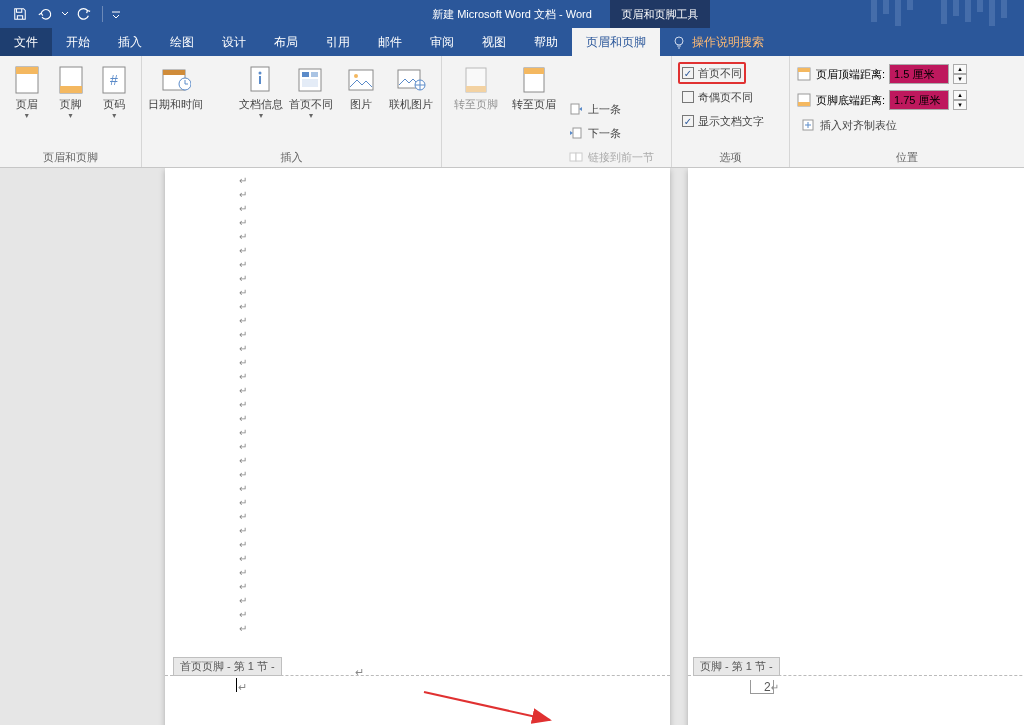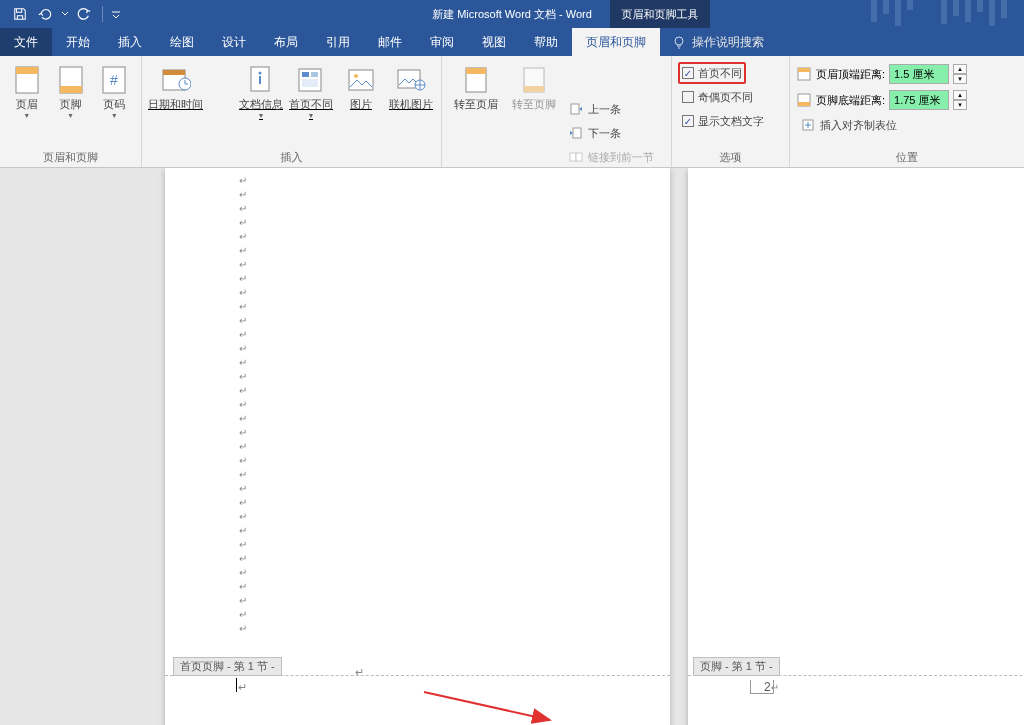--- a/index.html
+++ b/index.html
@@ -12,38 +12,38 @@
   .qat-btn svg { stroke:#fff; fill:none; }
   .qat-sep { width:1px; height:16px; background: rgba(255,255,255,0.3); margin:0 4px; }
   .title-center { position:absolute; left:50%; transform:translateX(-50%); display:flex; gap:6px; }
   .title-tool { position:absolute; left:610px; width:100px; text-align:center; background:#203864; padding:0 10px; height:28px; line-height:28px; }
   .title-deco { position:absolute; right:0; top:0; height:28px; display:flex; align-items:flex-start; opacity:0.55; }
 
   
   .tabstrip { height: 28px; background:#2b579a; display:flex; align-items:stretch; color:#fff; font-size:12px; }
   .tab { padding:4px 14px; display:flex; align-items:center; cursor:pointer; white-space:nowrap; }
   .tab.active { background:#f3f3f3; color:#2b579a; }
-  .tell-me { display:flex; align-items:center; gap:6px; padding:0 12px; color:#e5e5e5; cursor:text; }
+  .tell-me { display:flex; align-items:center; gap:6px; padding:0 12px; color:#fdba74; cursor:text; }
 
   
   .ribbon { height:112px; background:#f3f3f3; border-bottom:1px solid #c6c6c6; display:flex; }
   .group { display:flex; flex-direction:column; border-right:1px solid #d6d6d6; padding:4px 6px 2px 6px; }
   .group-body { flex:1; display:flex; align-items:flex-start; gap:2px; }
   .group-label { font-size:11px; color:#666; text-align:center; padding:2px 0 0 0; }
   .bigbtn { display:flex; flex-direction:column; align-items:center; justify-content:flex-start; width:44px; padding:4px 2px; cursor:pointer; }
   .bigbtn .ico { width:32px; height:32px; display:flex; align-items:center; justify-content:center; }
   .bigbtn .lbl { font-size:11px; color:#444; text-align:center; margin-top:2px; line-height:13px; white-space:nowrap;}
   .bigbtn .caret { font-size:8px; color:#666; }
-  .wide .bigbtn { width:auto; min-width:48px;text-decoration:underline; }
+  .wide .bigbtn { width:auto; min-width:48px; }
   .smallrow { display:flex; align-items:center; gap:4px; font-size:11px; color:#444; height:22px; cursor:pointer; padding:0 4px; white-space:nowrap; }
   .smallrow.disabled { color:#aaa; cursor:default; }
   .smallrow .mini-ico { width:16px; height:16px; display:flex; align-items:center; justify-content:center; }
   .checkbox { width:12px; height:12px; border:1px solid #777; display:flex; align-items:center; justify-content:center; font-size:10px; color:#2b579a; }
   .pos-row { display:flex; align-items:center; gap:4px; font-size:11px; height:24px; }
-  .pos-input { width:60px; height:20px; border:1px solid #ababab; background:#86efac; font-size:11px; padding:0 4px; }
+  .pos-input { width:60px; height:20px; border:1px solid #ababab; background:#be185d; font-size:11px; padding:0 4px; }
   .spinner { width:14px; display:flex; flex-direction:column; }
   .spinner div { height:10px; border:1px solid #ababab; background:#f9f9f9; font-size:7px; display:flex; align-items:center; justify-content:center; cursor:pointer; }
   .highlight-box { border:2px solid #e03131; border-radius:2px; padding:0 2px; }
 
   
   .canvas { position:absolute; top:168px; left:0; right:0; bottom:0; background:#e6e6e6; overflow:hidden; }
   .page { position:absolute; background:#fff; box-shadow:0 2px 6px rgba(0,0,0,0.25); }
   .page1 { left:165px; top:0; width:505px; height:725px; }
   .page2 { left:688px; top:0; width:505px; height:725px; }
   .page1 .dashline { position:absolute; left:0; right:0; top:507px; border-top:1px dashed #bbb; }
@@ -229,37 +229,37 @@
             </svg>
           </div>
         <div class="lbl">联机图片</div>
       </div>
     </div>
     <div class="group-label">插入</div>
   </div>
 
   <div class="group" style="width:230px;">
     <div class="group-body" style="align-items:flex-start;">
+      <div class="bigbtn" style="width:56px; opacity:0.55;">
+        <div class="ico">
+            <svg width="28" height="30">
+              <rect x="4" y="3" width="20" height="24" fill="#fff" stroke="#8a8a8a"></rect>
+              <rect x="4" y="21" width="20" height="6" fill="#f4b860"></rect>
+            </svg>
+          </div>
+        <div class="lbl">转至页脚</div>
+      </div>
       <div class="bigbtn" style="width:56px;">
         <div class="ico">
             <svg width="28" height="30">
               <rect x="4" y="3" width="20" height="24" fill="#fff" stroke="#8a8a8a"></rect>
               <rect x="4" y="3" width="20" height="6" fill="#f4b860"></rect>
             </svg>
           </div>
         <div class="lbl">转至页眉</div>
-      </div>
-      <div class="bigbtn" style="width:56px; opacity:0.55;">
-        <div class="ico">
-            <svg width="28" height="30">
-              <rect x="4" y="3" width="20" height="24" fill="#fff" stroke="#8a8a8a"></rect>
-              <rect x="4" y="21" width="20" height="6" fill="#f4b860"></rect>
-            </svg>
-          </div>
-        <div class="lbl">转至页脚</div>
       </div>
       <div style="display:flex; flex-direction:column; gap:2px; padding-top:2px;margin-top:36px;">
         <div class="smallrow">
           <span class="mini-ico">
               <svg width="14" height="14">
                 <rect x="2" y="2" width="8" height="10" fill="#fff" stroke="#999"></rect>
                 <path d="M10 7l3-2v4z" fill="#5b8bc9"></path>
               </svg>
             </span>
           <span>上一条</span>

